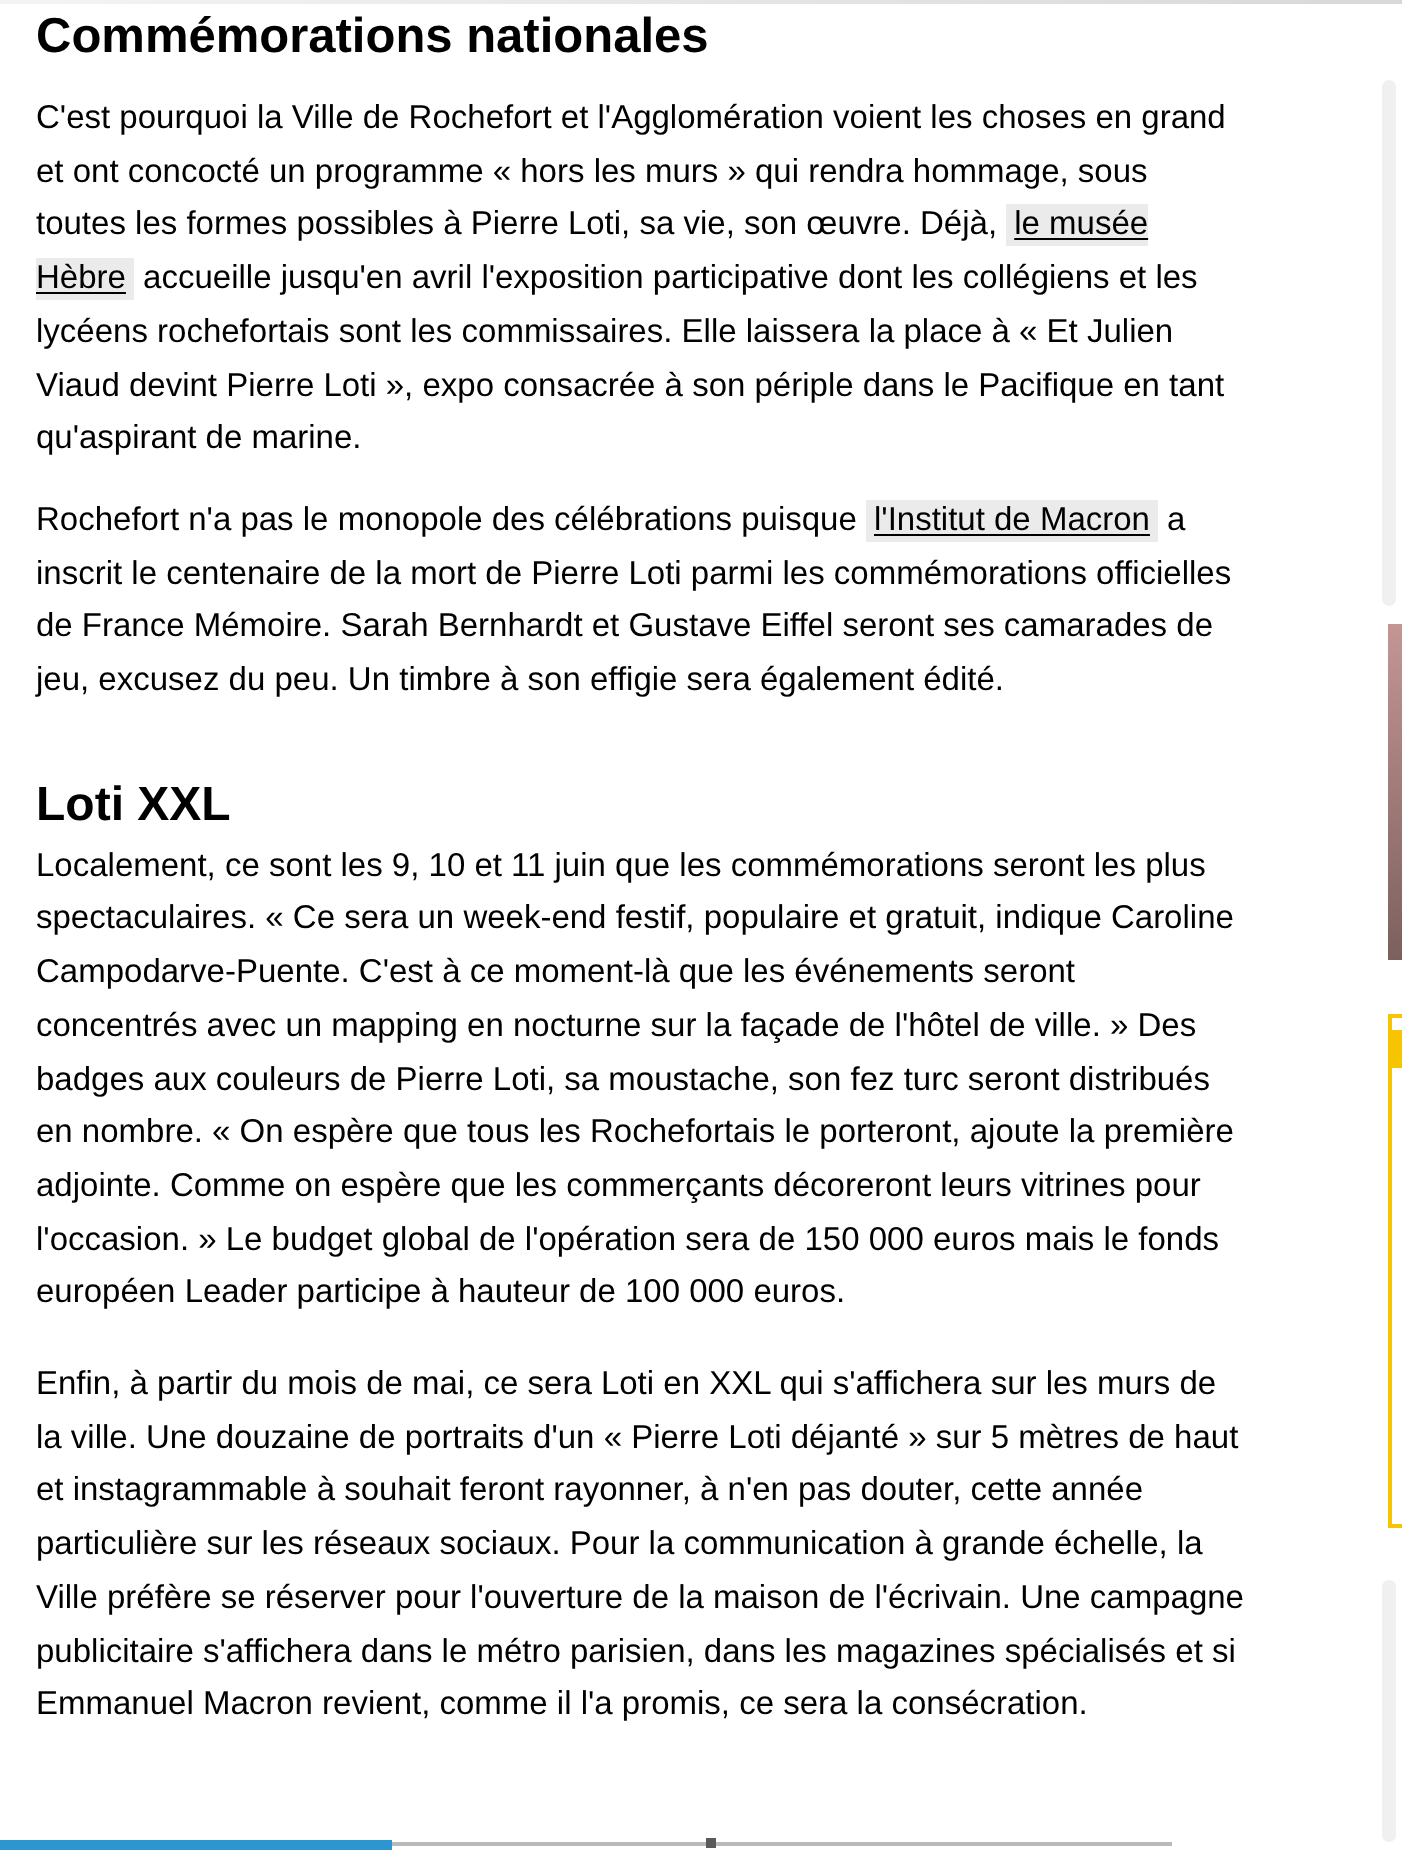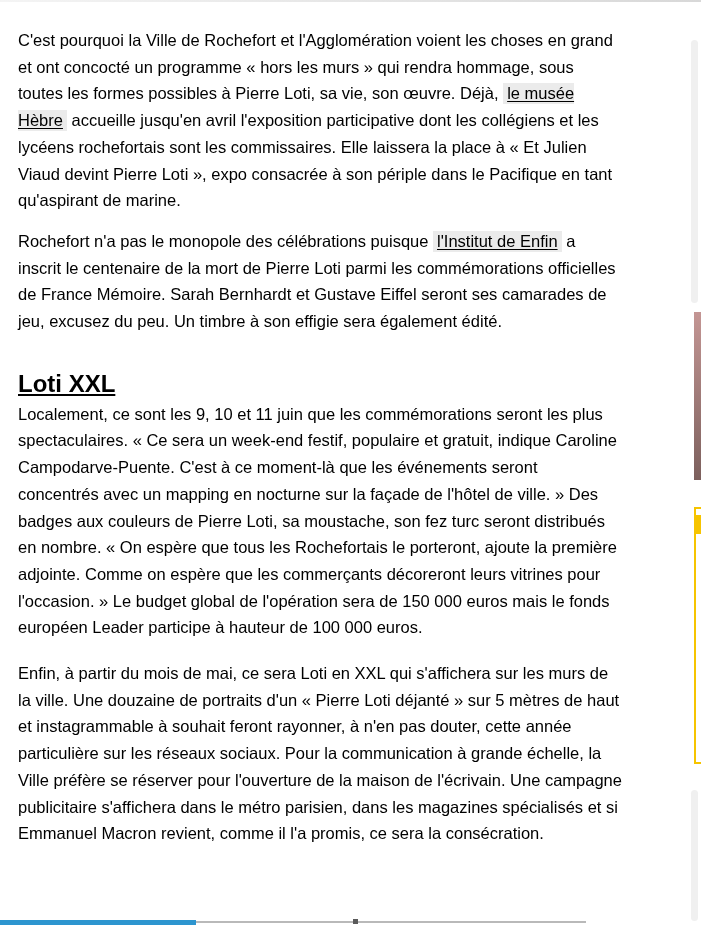--- a/index.html
+++ b/index.html
@@ -20,27 +20,26 @@
 
   
   .article { position: absolute; top: 0; left: 18px; width: 672px; }
   h1 {
     font-size: 24.5px; line-height: 30px; font-weight: bold;
     margin: 4px 0 0 0; letter-spacing: 0;
   }
   h2 {
     font-size: 24px; line-height: 30px; font-weight: bold;
     margin: 34px 0 0 0;
-    text-decoration: underline;
   }
   p {
     font-size: 16.5px; line-height: 26.7px;
     margin: 0; white-space: pre-line;
   }
-  .sp18 { margin-top: 27px; }
+  .sp18 { margin-top: 12px; }
   .sp14 { margin-top: 14px; }
   .sp19 { margin-top: 2px; }
   .sp9  { margin-top: 19px; }
 
   a.hl {
     color: #000;
     background: #ebebeb;
     text-decoration: underline;
     text-underline-offset: 2px;
     padding: 1px 4px 2px 4px;
@@ -87,30 +86,31 @@
   }
 </style>
 </head>
 <body>
 
 <div id="screen">
 
   <div class="top-line"></div>
 
   <div class="article">
+    <h1>Commémorations nationales</h1>
 
     <p class="sp18">C'est pourquoi la Ville de Rochefort et l'Agglomération voient les choses en grand
 et ont concocté un programme « hors les murs » qui rendra hommage, sous
 toutes les formes possibles à Pierre Loti, sa vie, son œuvre. Déjà, <a class="hl">le musée
 Hèbre</a> accueille jusqu'en avril l'exposition participative dont les collégiens et les
 lycéens rochefortais sont les commissaires. Elle laissera la place à « Et Julien
 Viaud devint Pierre Loti », expo consacrée à son périple dans le Pacifique en tant
 qu'aspirant de marine.</p>
 
-    <p class="sp14">Rochefort n'a pas le monopole des célébrations puisque <a class="hl">l'Institut de Enfin</a> a
+    <p class="sp14">Rochefort n'a pas le monopole des célébrations puisque <a class="hl">l'Institut de Macron</a> a
 inscrit le centenaire de la mort de Pierre Loti parmi les commémorations officielles
 de France Mémoire. Sarah Bernhardt et Gustave Eiffel seront ses camarades de
 jeu, excusez du peu. Un timbre à son effigie sera également édité.</p>
 
     <h2>Loti XXL</h2>
 
     <p class="sp19">Localement, ce sont les 9, 10 et 11 juin que les commémorations seront les plus
 spectaculaires. « Ce sera un week-end festif, populaire et gratuit, indique Caroline
 Campodarve-Puente. C'est à ce moment-là que les événements seront
 concentrés avec un mapping en nocturne sur la façade de l'hôtel de ville. » Des

